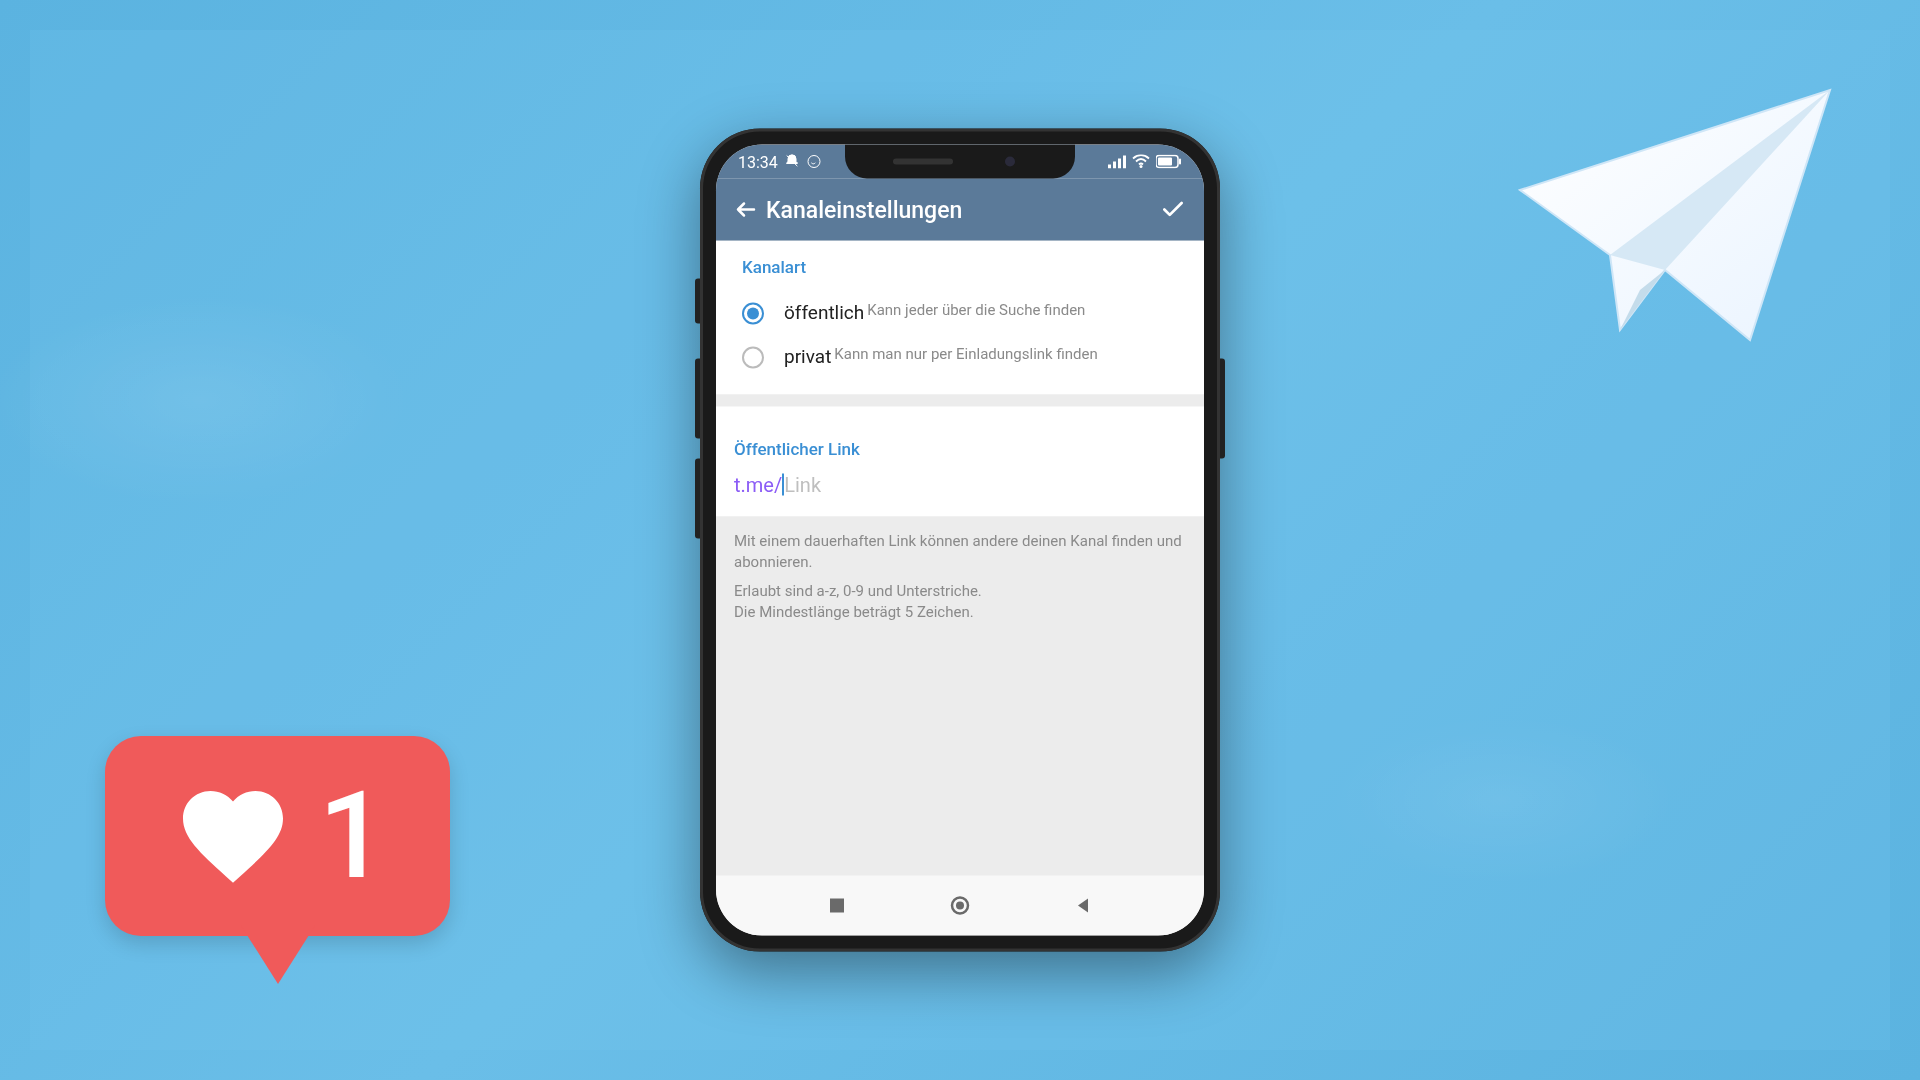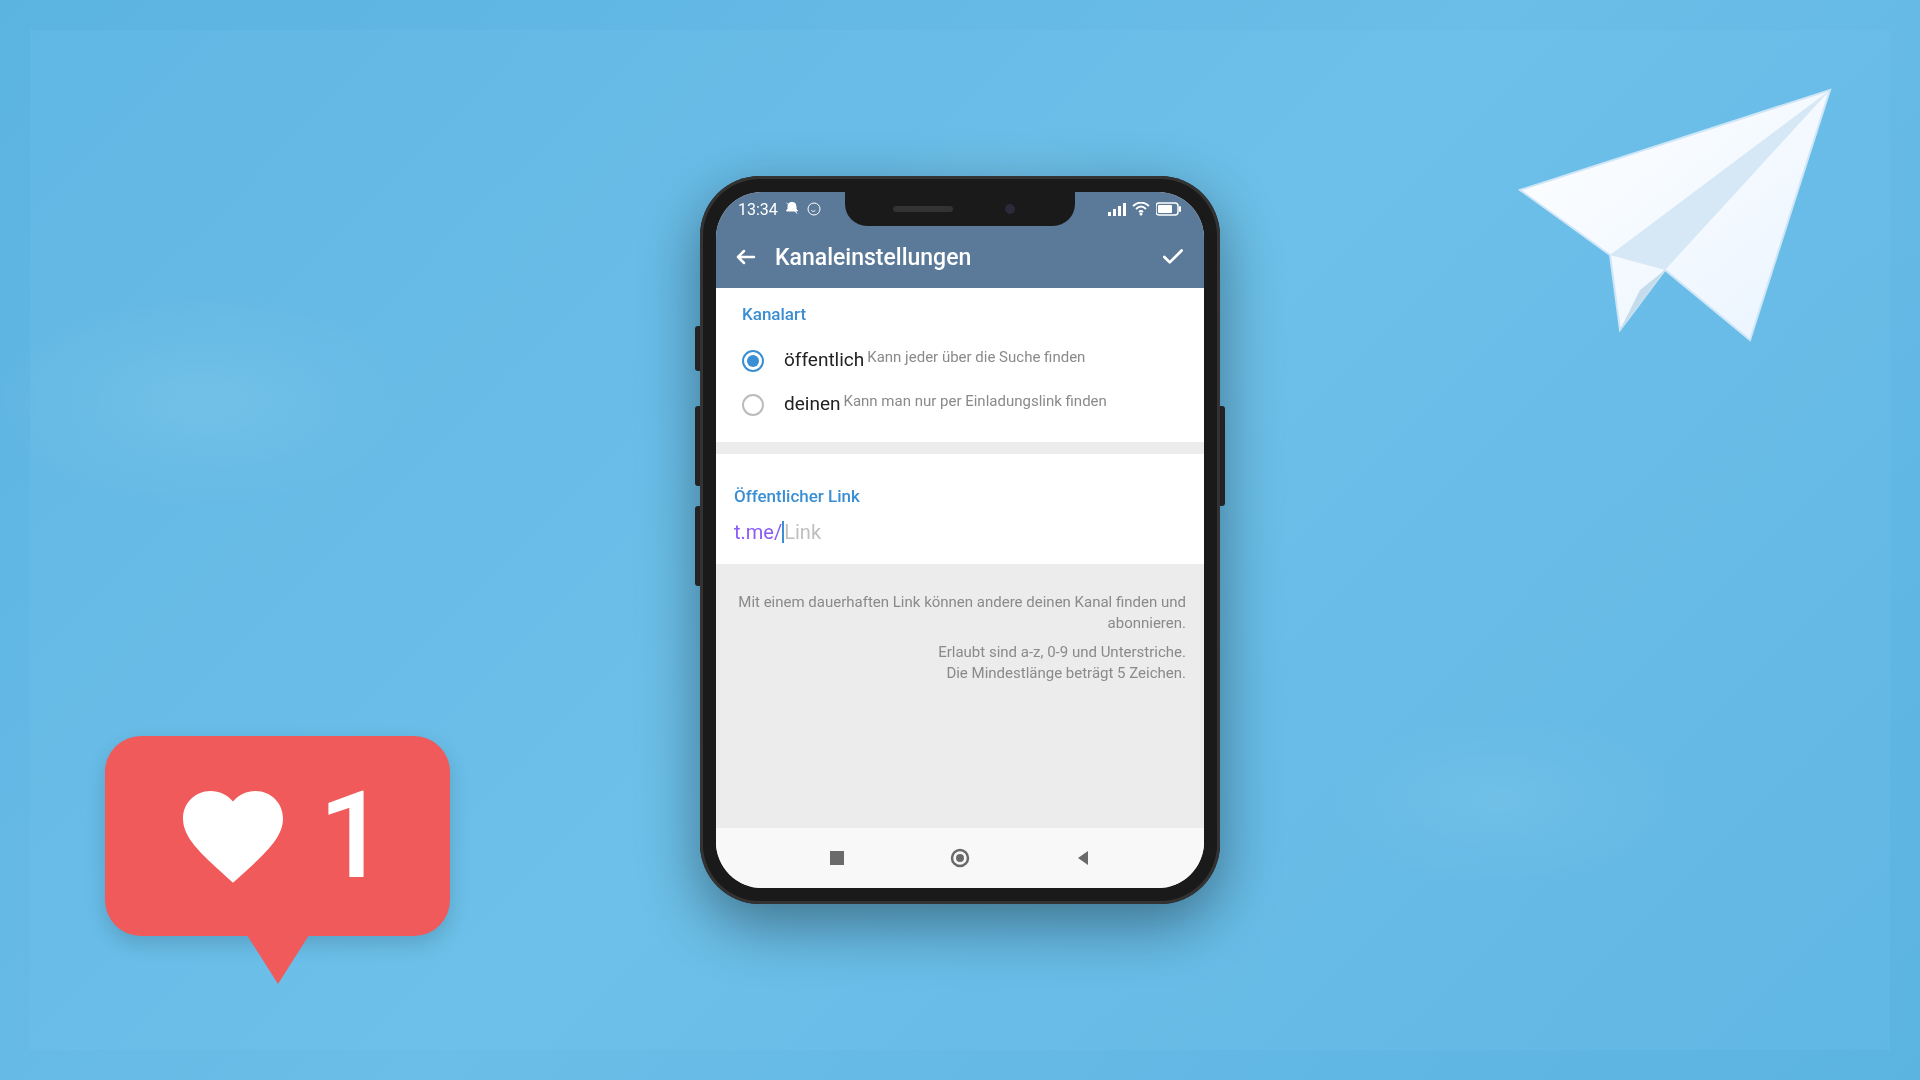--- a/index.html
+++ b/index.html
@@ -29,21 +29,21 @@
     background: rgba(120, 200, 240, 0.2);
   }
 
   
   .phone {
     position: absolute;
     left: 50%;
     top: 50%;
     transform: translate(-50%, -50%);
     width: 520px;
-    height: 728px;
+    height: 823px;
     background: #1a1a1a;
     border-radius: 60px;
     padding: 16px;
     box-shadow: 0 20px 60px rgba(0,0,0,0.4), inset 0 0 0 3px #333;
   }
   .phone-side-btn-left {
     position: absolute;
     left: -5px;
     width: 5px;
     background: #222;
@@ -127,21 +127,21 @@
     position: absolute;
     top: 34px;
     left: 0;
     right: 0;
     height: 62px;
     background: #5b7a99;
     color: #fff;
     display: flex;
     align-items: center;
     padding: 12px 18px;
-    gap: 17px;
+    gap: 8px;
     z-index: 4;
   }
   .app-bar-title { font-size: 23px; font-weight: 500; }
   .app-bar-check { margin-left: auto; }
 
   
   .content {
     position: absolute;
     top: 96px;
     left: 0;
@@ -207,23 +207,22 @@
   }
   .caret {
     display: inline-block;
     width: 2px;
     height: 22px;
     background: #3a8fd4;
     vertical-align: -3px;
   }
 
   .helper-section {
-    padding: 28px 18px;
+    padding: 14px 18px;
     background: #ececec;
-    text-align: right;
   }
   .helper-text {
     font-size: 15px;
     color: #8a8a8a;
     line-height: 1.4;
     margin-bottom: 8px;
   }
 
   
   .nav-bar {
@@ -382,21 +381,21 @@
           <div class="radio selected"></div>
           <div class="radio-label-group">
             <span class="radio-title">öffentlich</span>
             <span class="radio-sub">Kann jeder über die Suche finden</span>
           </div>
         </div>
 
         <div class="radio-row">
           <div class="radio"></div>
           <div class="radio-label-group">
-            <span class="radio-title">deinen</span>
+            <span class="radio-title">privat</span>
             <span class="radio-sub">Kann man nur per Einladungslink finden</span>
           </div>
         </div>
       </div>
 
       <div class="divider"></div>
 
       <div class="link-section">
         <div class="section-header">Öffentlicher Link</div>
         <div style="display:flex;align-items:center;">

